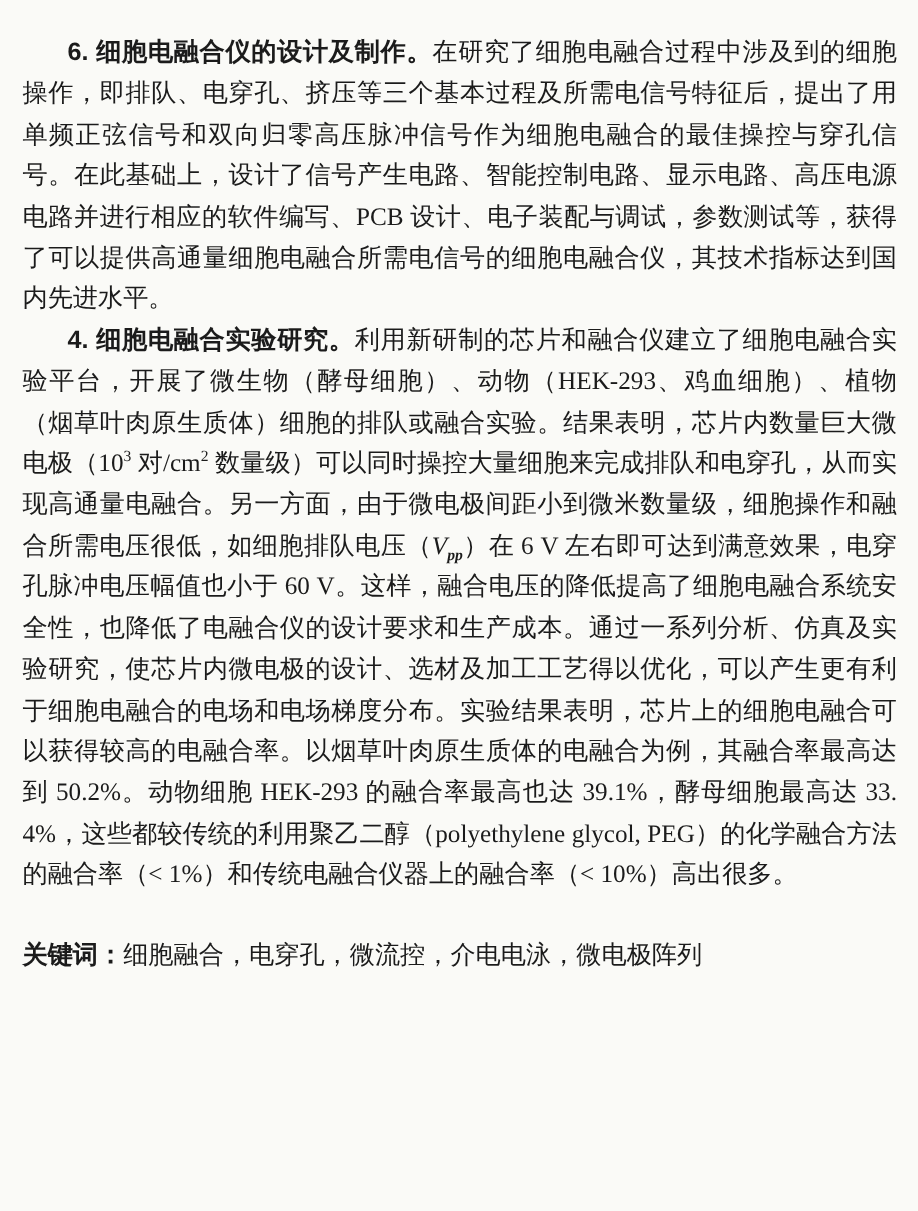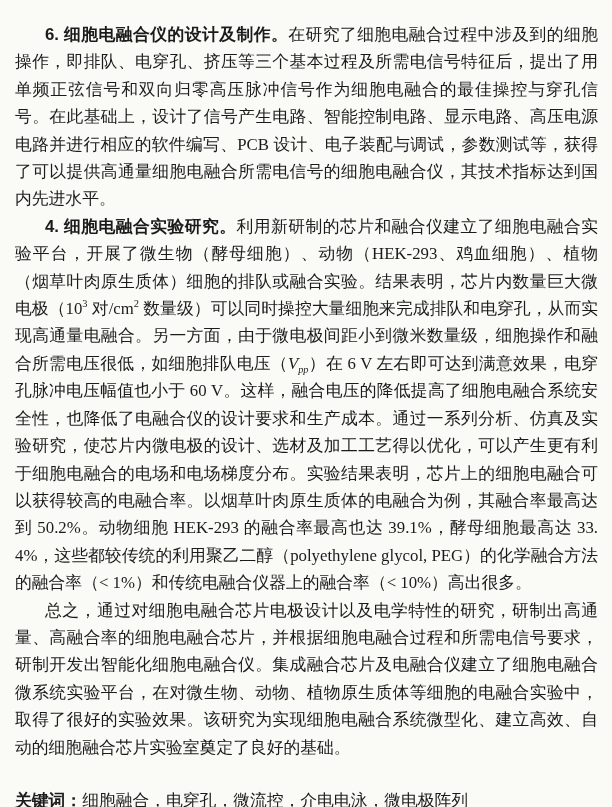--- a/index.html
+++ b/index.html
@@ -35,20 +35,21 @@
   sup.exp {
     font-size: 0.62em;
     line-height: 0;
     vertical-align: super;
   }
   sub.var-sub {
     font-size: 0.62em;
     line-height: 0;
     vertical-align: sub;
     font-style: italic;
+    font-weight: bold;
   }
   i.var {
     font-style: italic;
     font-family: "Liberation Serif", "DejaVu Serif", serif;
   }
   p.keywords {
     margin: 26px 0 0 0;
     padding: 0;
     text-indent: 0;
     text-align: left;
@@ -64,17 +65,16 @@
 </style>
 </head>
 <body>
 
 <div class="page">
 
   <p class="para"><span class="hd">6. 细胞电融合仪的设计及制作。</span><span>在研究了细胞电融合过程中涉及到的细胞操作，即排队、电穿孔、挤压等三个基本过程及所需电信号特征后，提出了用单频正弦信号和双向归零高压脉冲信号作为细胞电融合的最佳操控与穿孔信号。在此基础上，设计了信号产生电路、智能控制电路、显示电路、高压电源电路并进行相应的软件编写、PCB 设计、电子装配与调试，参数测试等，获得了可以提供高通量细胞电融合所需电信号的细胞电融合仪，其技术指标达到国内先进水平。</span></p>
 
   <p class="para"><span class="hd">4. 细胞电融合实验研究。</span><span>利用新研制的芯片和融合仪建立了细胞电融合实验平台，开展了微生物（酵母细胞）、动物（HEK-293、鸡血细胞）、植物（烟草叶肉原生质体）细胞的排队或融合实验。结果表明，芯片内数量巨大微电极（10</span><sup class="exp">3</sup><span> 对/cm</span><sup class="exp">2</sup><span> 数量级）可以同时操控大量细胞来完成排队和电穿孔，从而实现高通量电融合。另一方面，由于微电极间距小到微米数量级，细胞操作和融合所需电压很低，如细胞排队电压（</span><i class="var">V</i><sub class="var-sub">pp</sub><span>）在 6 V 左右即可达到满意效果，电穿孔脉冲电压幅值也小于 60 V。这样，融合电压的降低提高了细胞电融合系统安全性，也降低了电融合仪的设计要求和生产成本。通过一系列分析、仿真及实验研究，使芯片内微电极的设计、选材及加工工艺得以优化，可以产生更有利于细胞电融合的电场和电场梯度分布。实验结果表明，芯片上的细胞电融合可以获得较高的电融合率。以烟草叶肉原生质体的电融合为例，其融合率最高达到 50.2%。动物细胞 HEK-293 的融合率最高也达 39.1%，酵母细胞最高达 33.4%，这些都较传统的利用聚乙二醇（polyethylene glycol, PEG）的化学融合方法的融合率（&lt; 1%）和传统电融合仪器上的融合率（&lt; 10%）高出很多。</span></p>
 
-  <p class="para"><span>总之，通过对细胞电融合芯片电极设计以及电学特性的研究，研制出高通量、高融合率的细胞电融合芯片，并根据细胞电融合过程和所需电信号要求，研制开发出智能化细胞电融合仪。集成融合芯片及电融合仪建立了细胞电融合微系统实验平台，在对微生物、动物、植物原生质体等细胞的电融合实验中，取得了很好的实验效果。该研究为实现细胞电融合系统微型化、建立高效、自动的细胞融合芯片实验室奠定了良好的基础。</span></p>
 
   <p class="keywords"><span class="kw-label">关键词：</span><span class="kw-items">细胞融合，电穿孔，微流控，介电电泳，微电极阵列</span></p>
 
 </div>
 
 </body></html>

